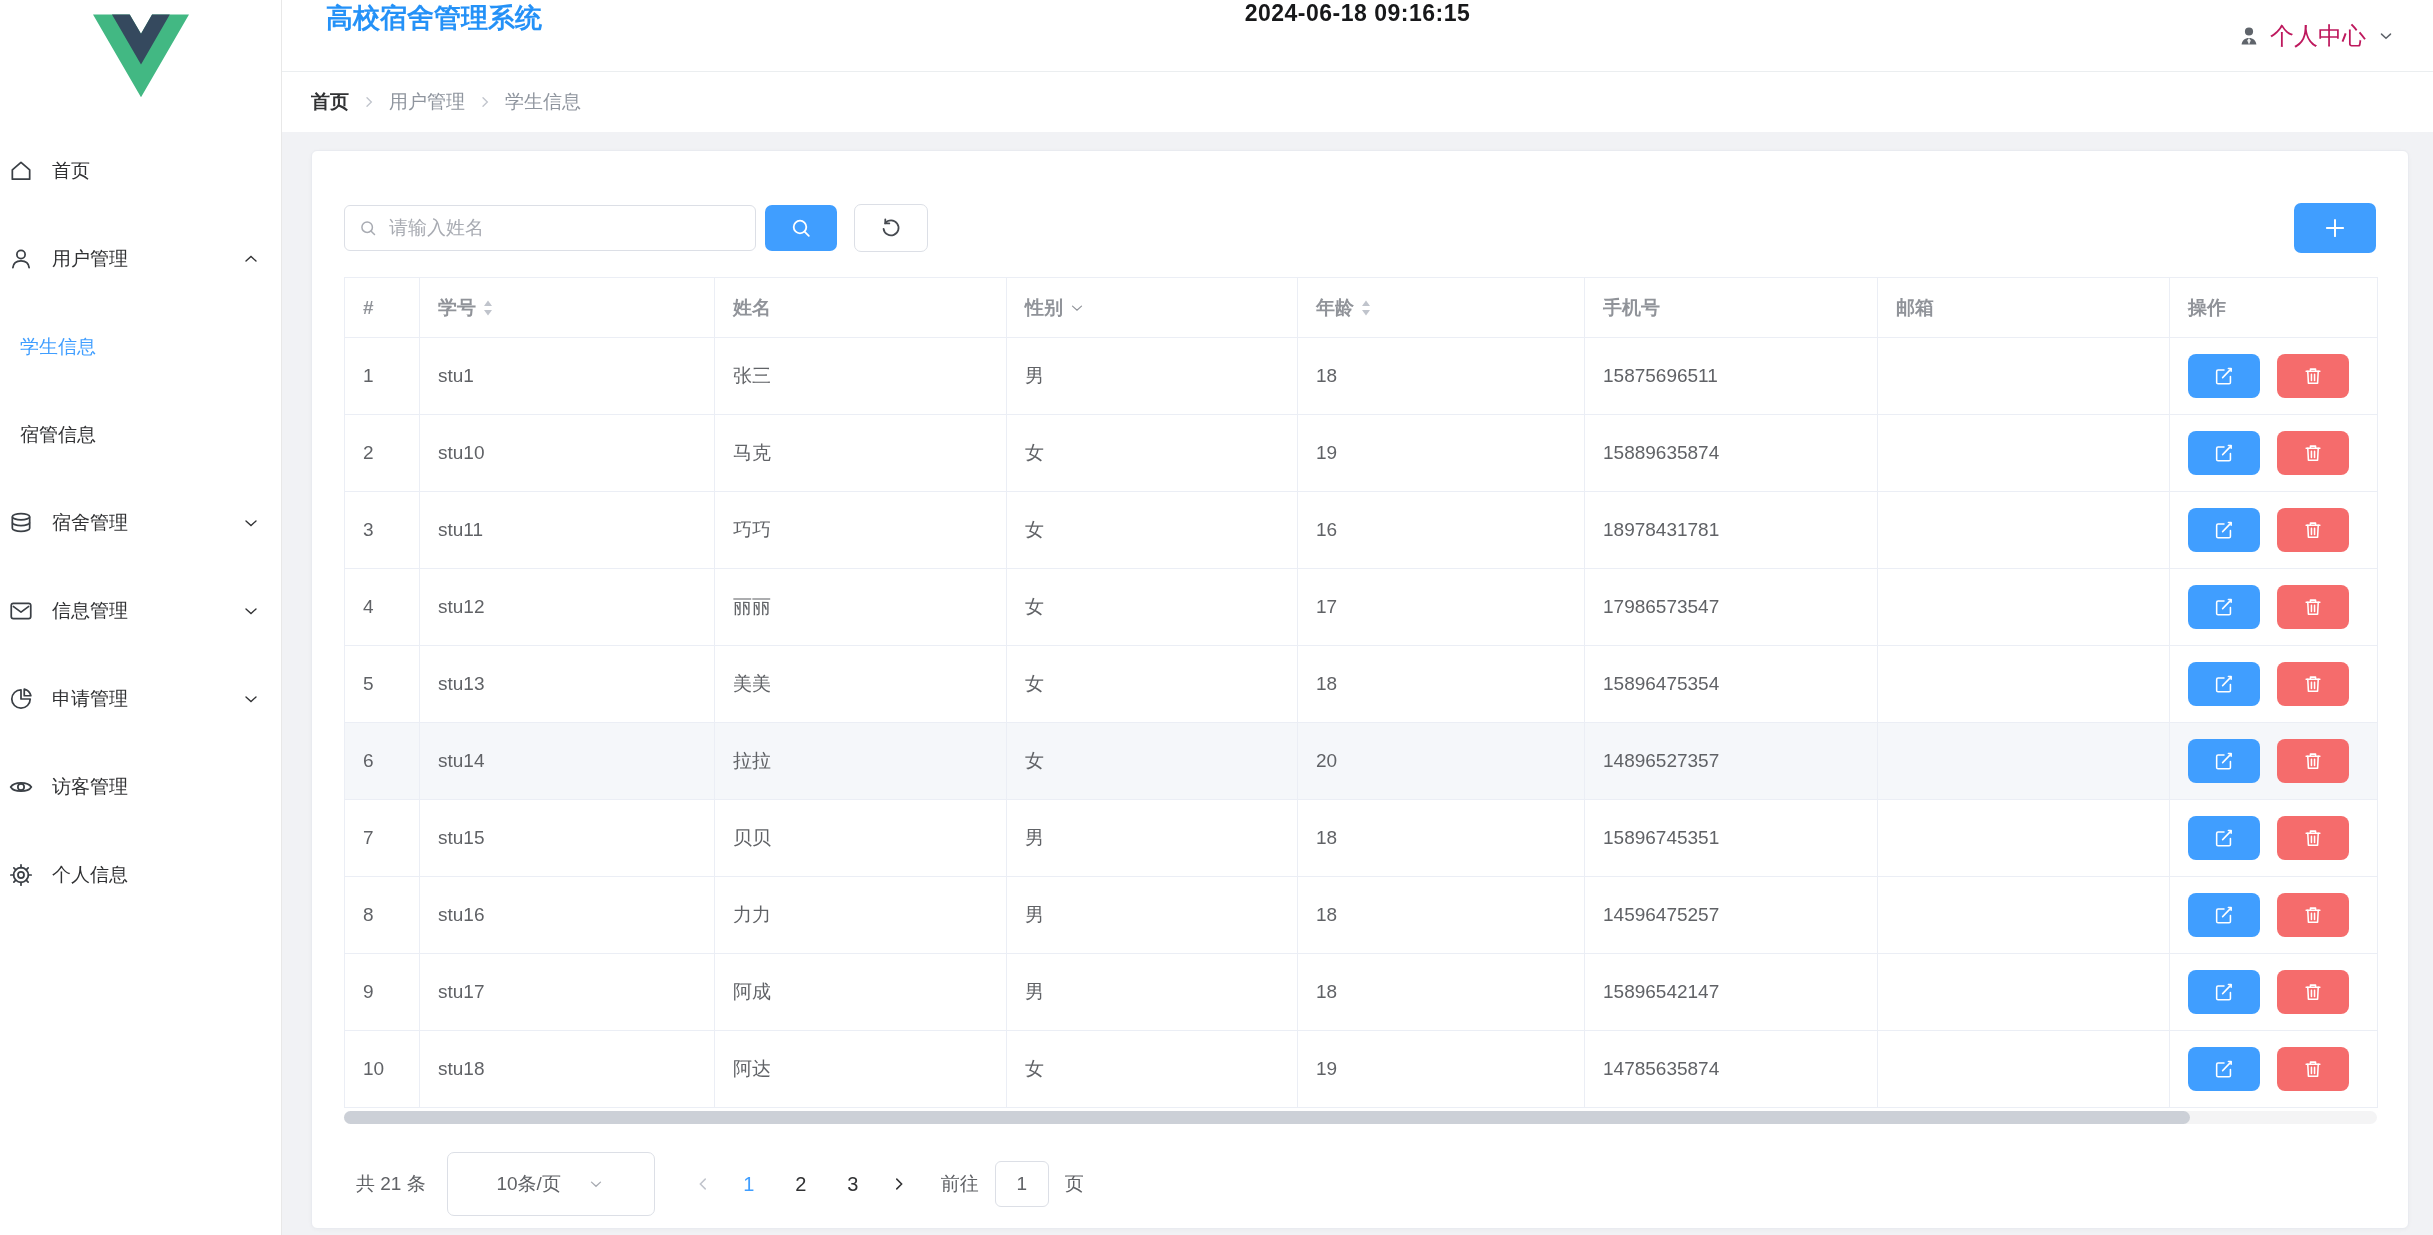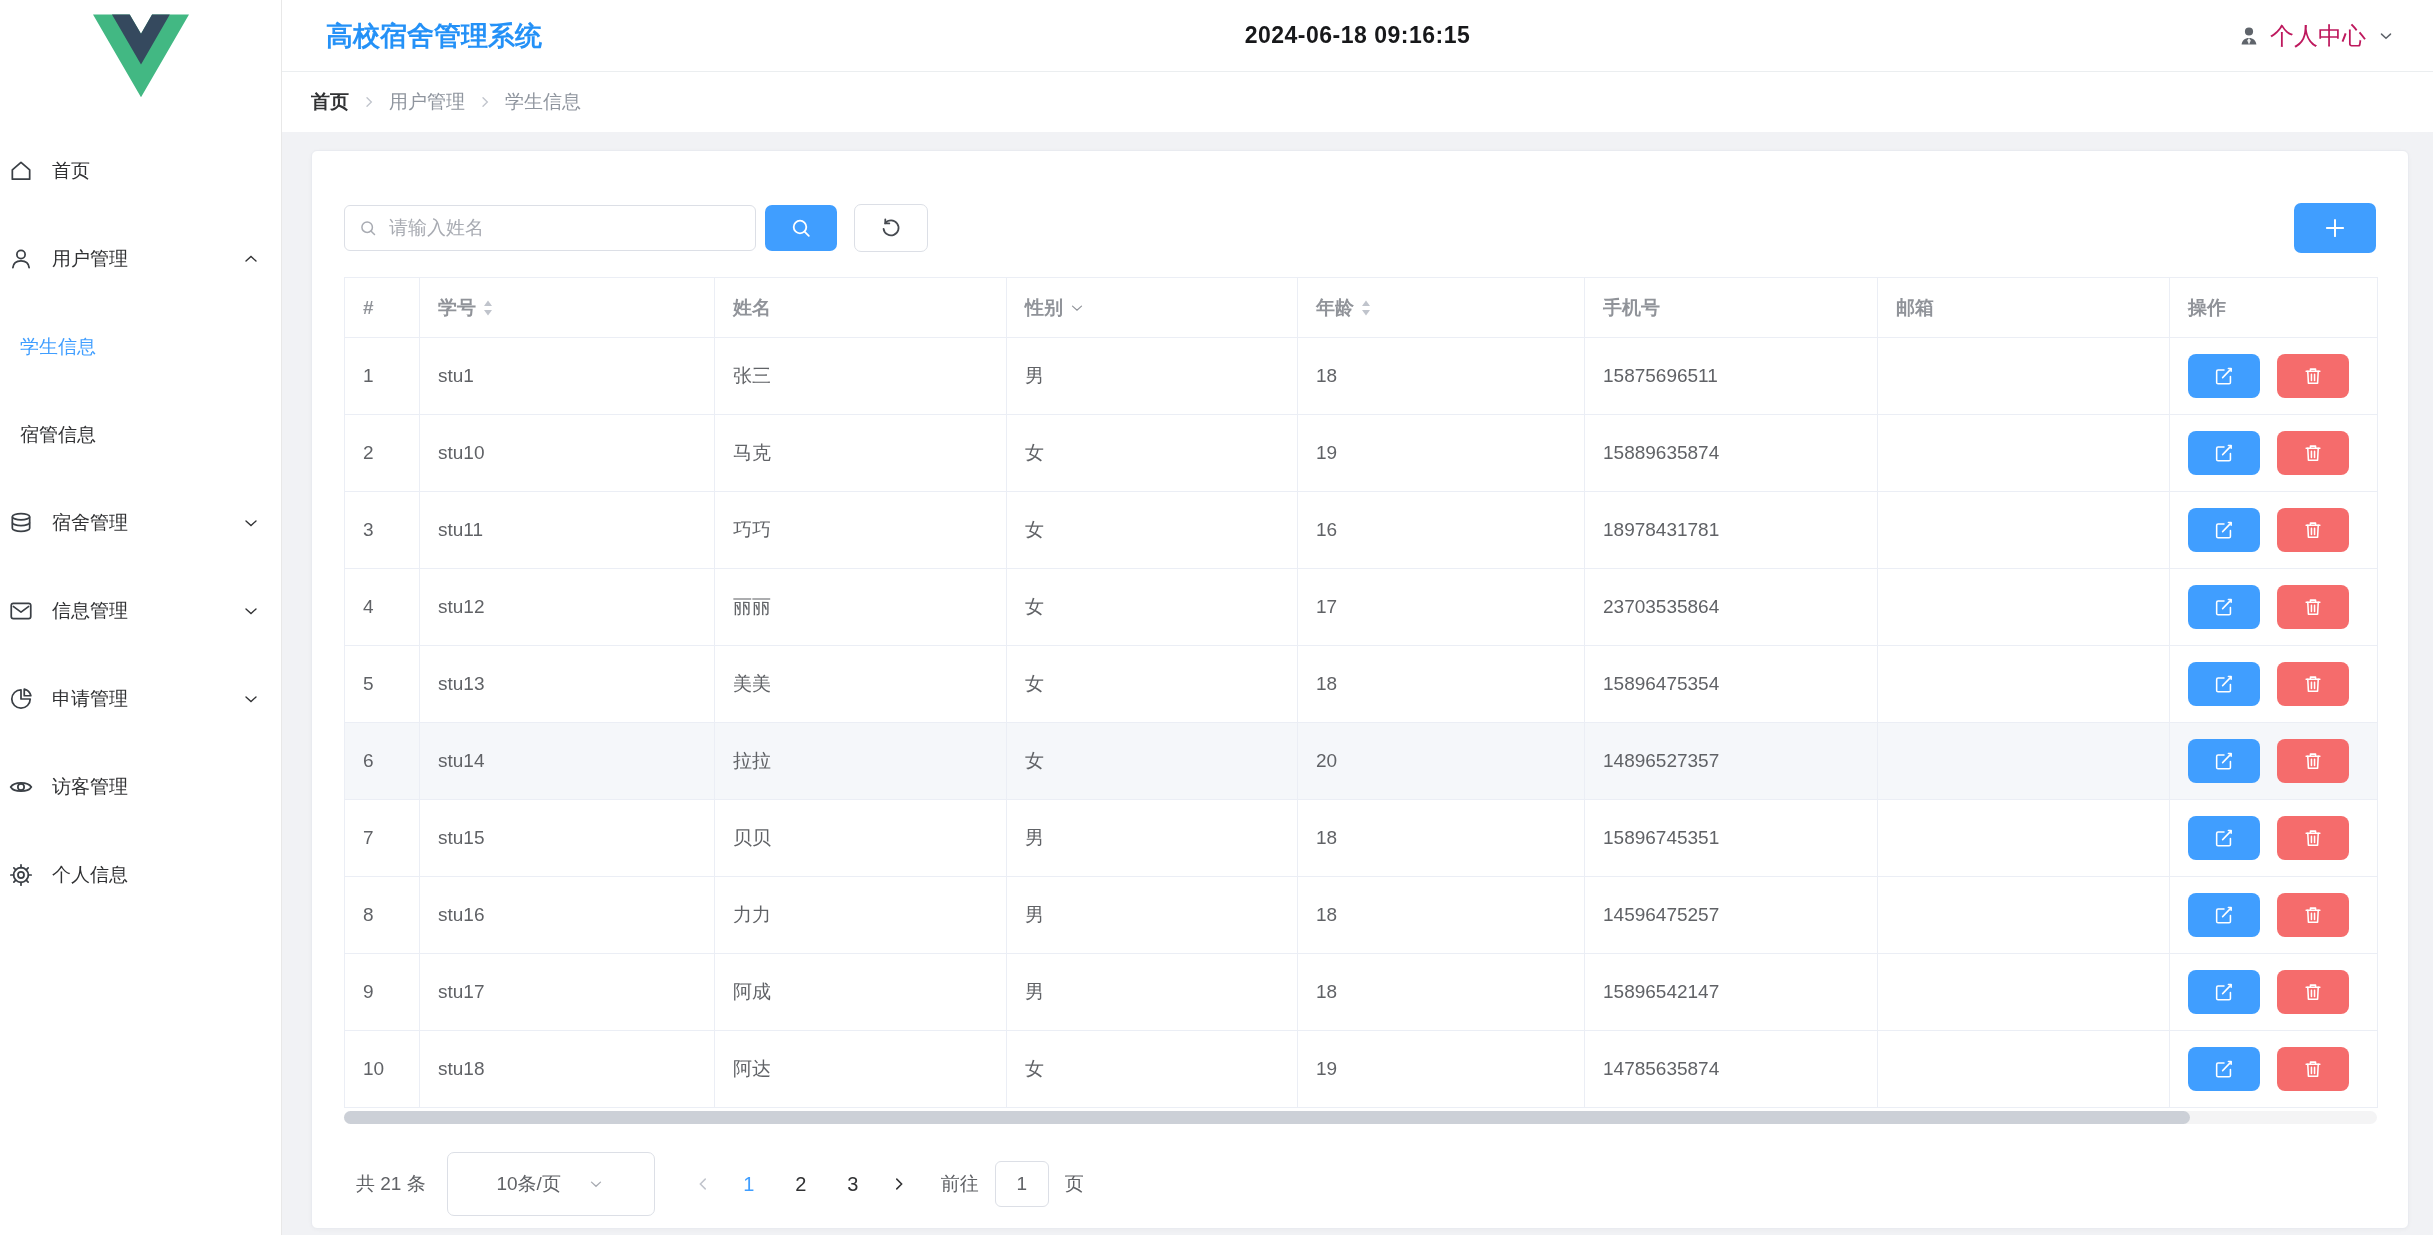--- a/index.html
+++ b/index.html
@@ -28,21 +28,21 @@
   .menu-item .chev { margin-left:auto; margin-right:8px; color:#303133; }
   .submenu-item { height:56px; display:flex; align-items:center; margin-bottom:32px;
     padding-left:12px; font-size:19px; color:#303133; cursor:pointer; }
   .submenu-item.active { color:#409eff; }
 
   
   .main { flex:1; min-width:0; display:flex; flex-direction:column; }
 
   .topbar {
     height:72px; background:#fff; border-bottom:1px solid #ebeef0;
-    display:flex; align-items:center; padding:0 38px 0 44px; position:relative; flex:none;
+    display:flex; padding:0 38px 0 44px; position:relative; flex:none;
   }
   .app-title { font-size:27px; font-weight:bold; color:#2491f7; }
   .datetime {
     position:absolute; left:50%; transform:translateX(-50%);
     font-size:23px; font-weight:600; color:#17181a; letter-spacing:.5px;
   }
   .user-area { margin-left:auto; display:flex; align-items:center; gap:9px;
     font-size:24px; color:#be185d; cursor:pointer; }
   .user-area .uicon { color:#5f646b; }
   .user-area .chev { color:#5f646b; margin-left:2px; }
@@ -425,21 +425,21 @@
       </div>
     </td>
   </tr>
 
   <tr>
     <td>4</td>
     <td>stu12</td>
     <td>丽丽</td>
     <td>女</td>
     <td>17</td>
-    <td>23703535864</td>
+    <td>17986573547</td>
     <td></td>
     <td>
       <div class="cell-actions">
         <button class="btn btn-edit">
           <svg width="22" height="22" viewBox="0 0 24 24" fill="none" stroke="#fff" stroke-width="1.7" stroke-linecap="round" stroke-linejoin="round">
             <path d="M19 12.5V19a1.5 1.5 0 0 1-1.5 1.5h-12A1.5 1.5 0 0 1 4 19V7a1.5 1.5 0 0 1 1.5-1.5H12"></path>
             <path d="m10.5 13.8 9-9.3"></path>
                         <path d="M16.8 3.9h3v3"></path>
           </svg>
         </button>

